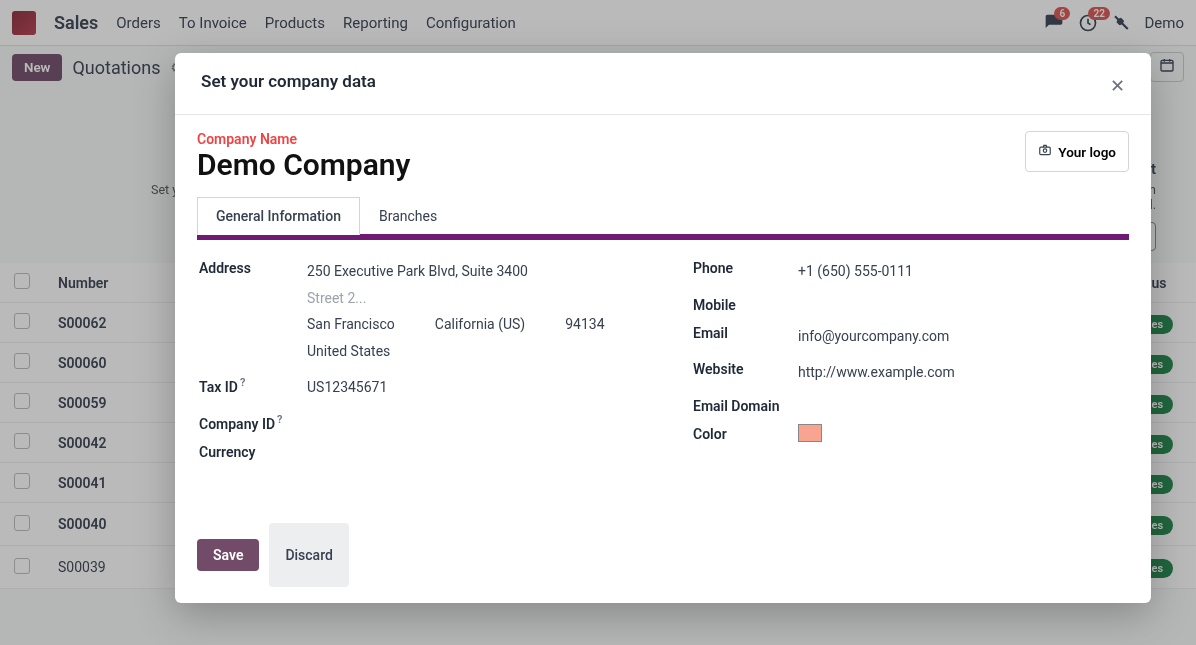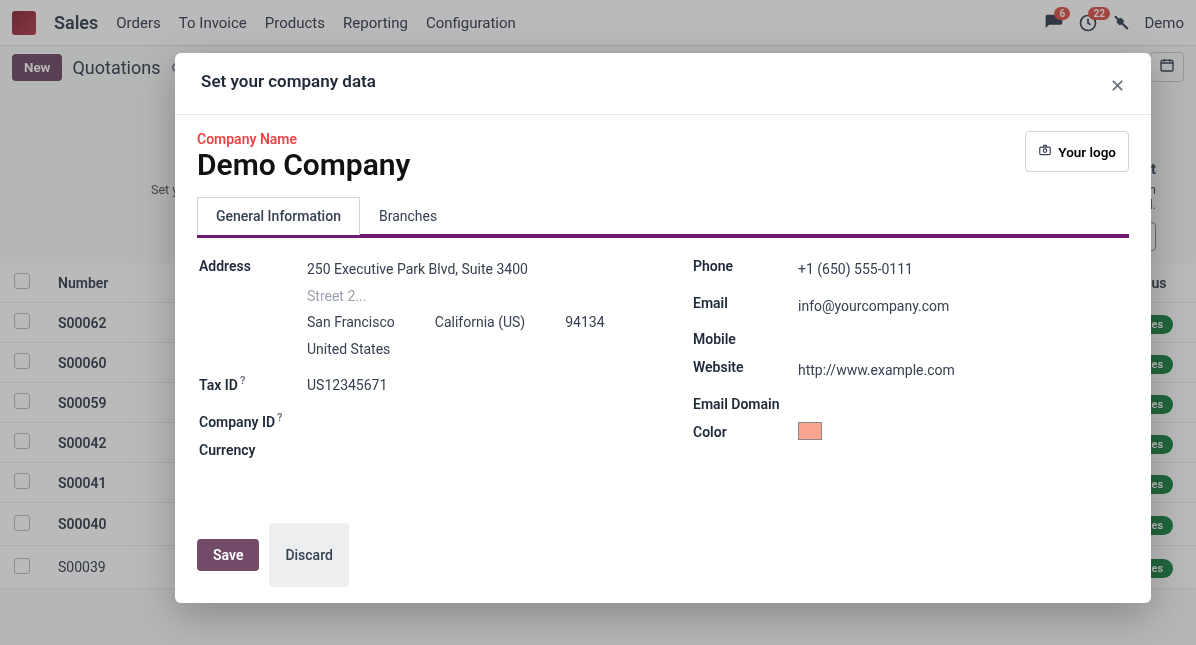--- a/index.html
+++ b/index.html
@@ -45,21 +45,21 @@
     .modal{position:absolute; left:175px; right:45px; top:53px; bottom:42px; background:#fff; border-radius:6px; box-shadow:0 12px 40px rgba(0,0,0,.25); display:flex; flex-direction:column; overflow:hidden;}
     .modal-head{padding:18px 22px 14px 26px; display:flex; border-bottom:1px solid #e5e7eb;gap:8px;}
     .modal-title{font-size:17px; font-weight:600; color:#1f2937;}
     .modal-close{margin-left:auto; font-size:18px; color:#6b7280; cursor:pointer; padding:4px;}
     .modal-body{padding:16px 22px 0 22px; flex:1; overflow:auto;}
     .label-sm{font-size:14px; font-weight:600; color:#ef4444; margin-bottom:6px;}
     .company-row{display:flex; align-items:flex-start;}
     .company-name{font-size:30px; font-weight:600; color:#111; margin-top:-6px;}
     .logo-btn{margin-left:auto; border:1px solid #d1d5db; background:#fff; border-radius:4px; padding:11px 12px; font-size:13.5px; font-weight:600; display:flex; align-items:center; gap:6px;}
 
-    .tabs{margin-top:14px; border-bottom:4px solid #701a75; display:flex;}
+    .tabs{margin-top:14px; border-bottom:6px solid #701a75; display:flex;}
     .tab{padding:10px 18px; font-size:14px; color:#374151; cursor:pointer; border:1px solid transparent; border-bottom:none; position:relative; top:1px;}
     .tab.active{border-color:#d1d5db; border-bottom:1px solid #fff; background:#fff; font-weight:500;}
 
     .form-grid{display:flex; gap:60px; padding:18px 2px;}
     .col{flex:1;}
     .frow{display:flex; margin-bottom:10px;}
     .flabel{width:108px; font-size:14px; font-weight:600; color:#1f2937; padding-top:2px;}
     .fval{flex:1; font-size:14px; color:#374151; line-height:1.9;}
     .placeholder{color:#9ca3af;}
     .sup{font-size:11px; vertical-align:super; color:#6b7280; margin-left:2px;}
@@ -297,26 +297,26 @@
           <div class="flabel">Currency</div>
         </div>
       </div>
 
       <div class="col">
         <div class="frow">
           <div class="flabel" style="width:105px">Phone</div>
           <div class="fval">+1 (650) 555-0111</div>
         </div>
         <div class="frow">
+          <div class="flabel" style="width:105px">Mobile</div>
+          <div class="fval"></div>
+        </div>
+        <div class="frow">
           <div class="flabel" style="width:105px">Email</div>
           <div class="fval">info@yourcompany.com</div>
-        </div>
-        <div class="frow">
-          <div class="flabel" style="width:105px">Mobile</div>
-          <div class="fval"></div>
         </div>
         <div class="frow">
           <div class="flabel" style="width:105px">Website</div>
           <div class="fval">http://www.example.com</div>
         </div>
         <div class="frow">
           <div class="flabel" style="width:105px">Email Domain</div>
           <div class="fval"></div>
         </div>
         <div class="frow">

